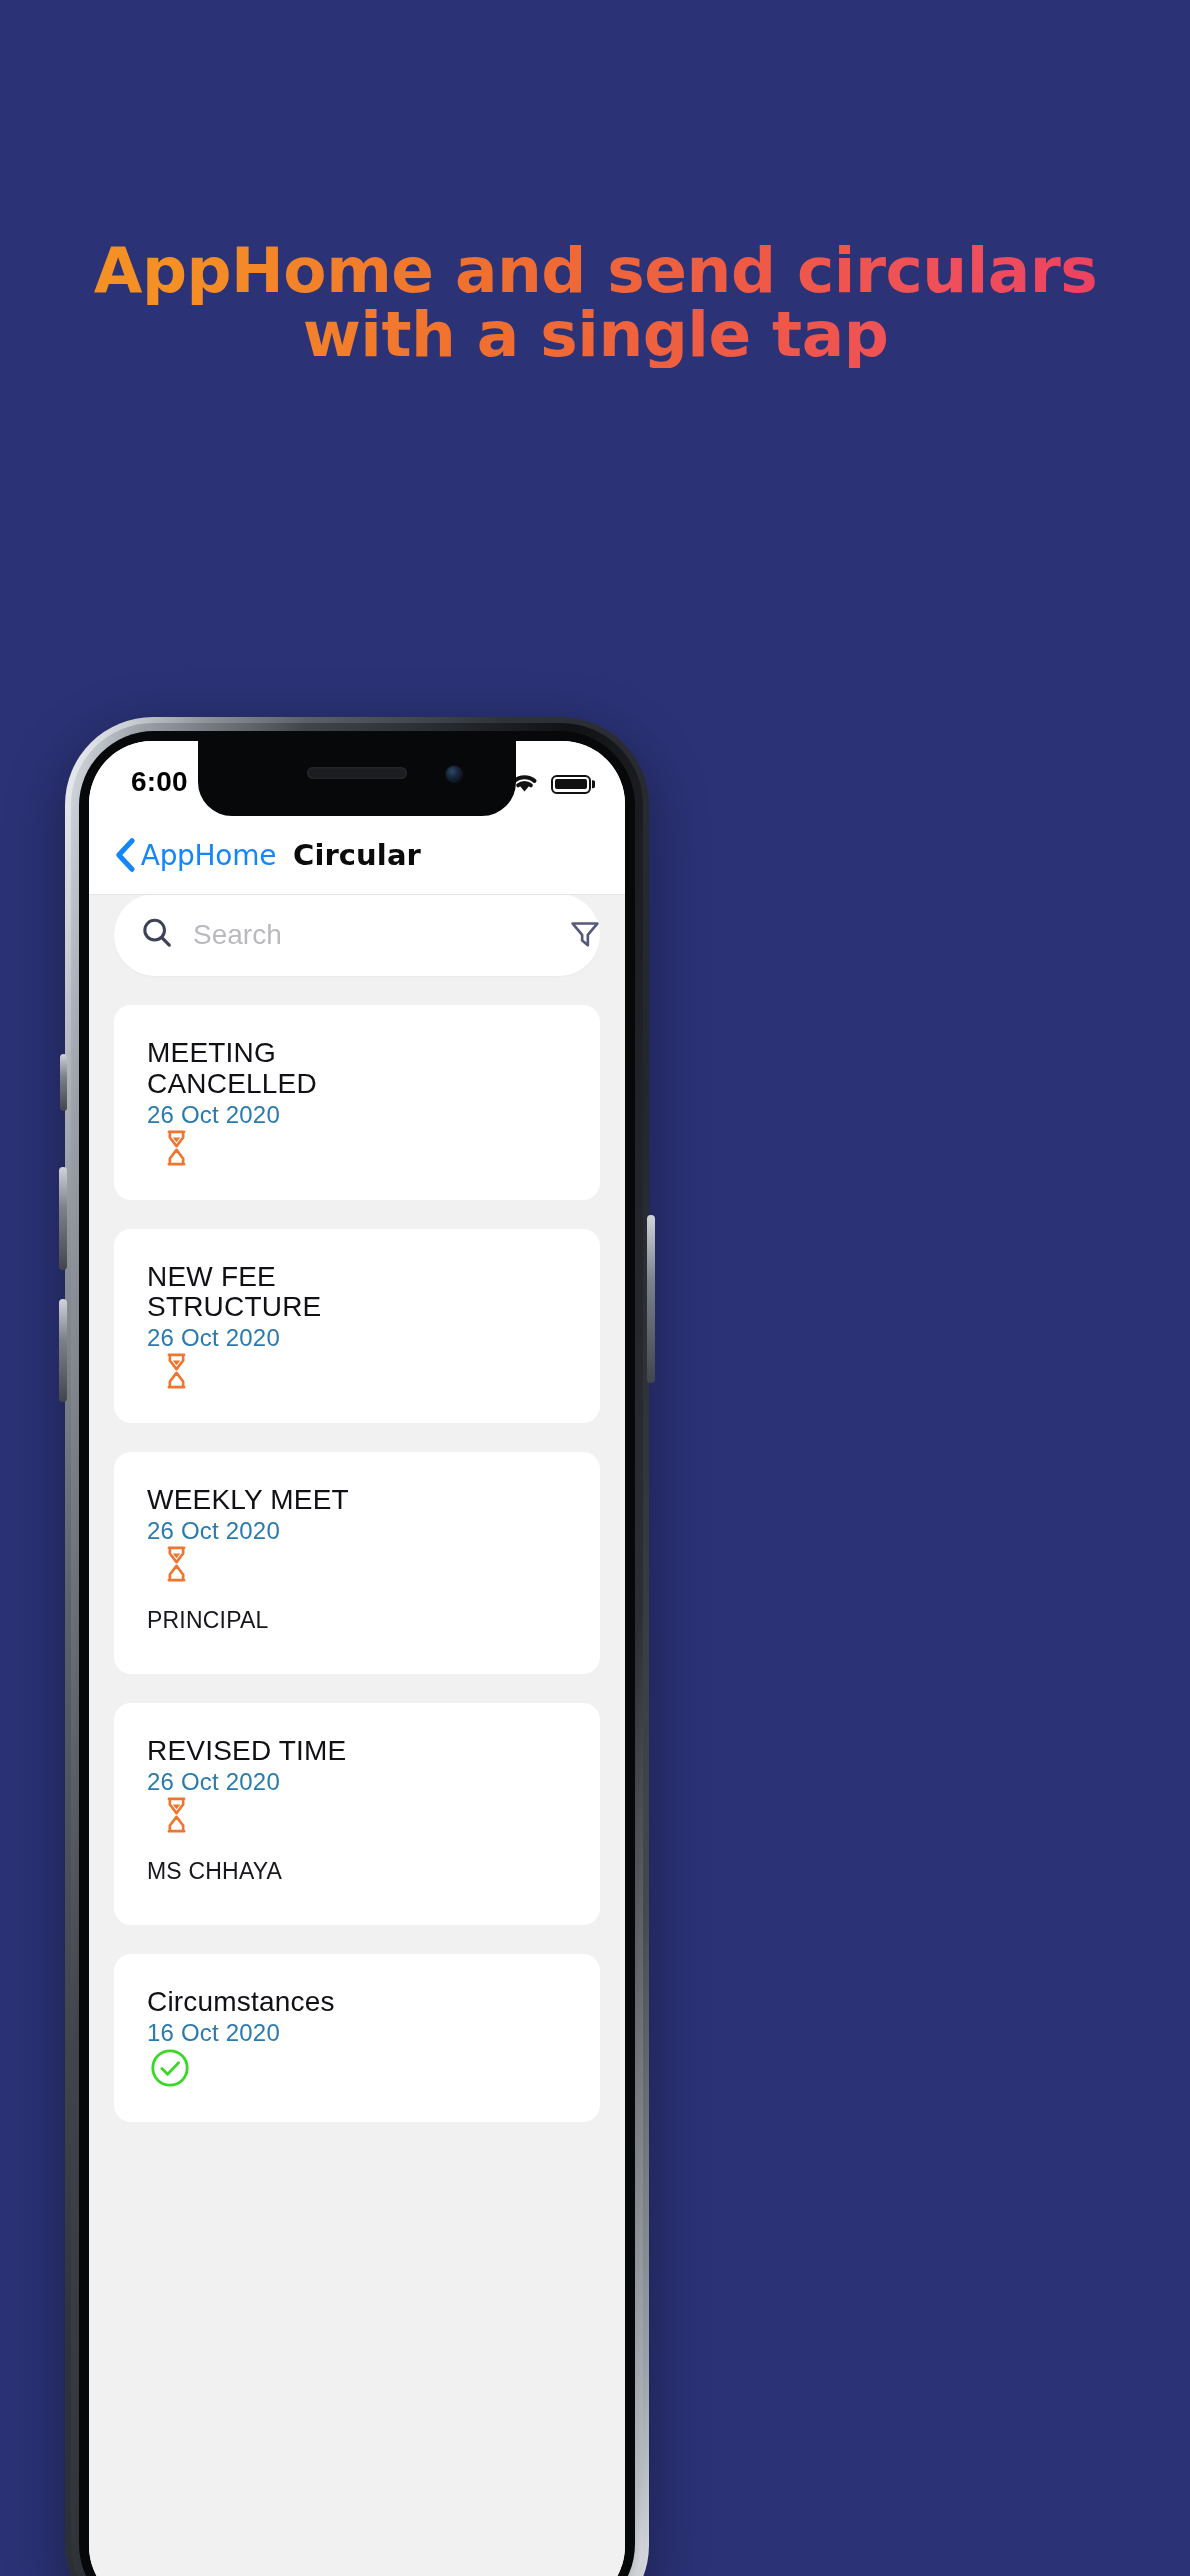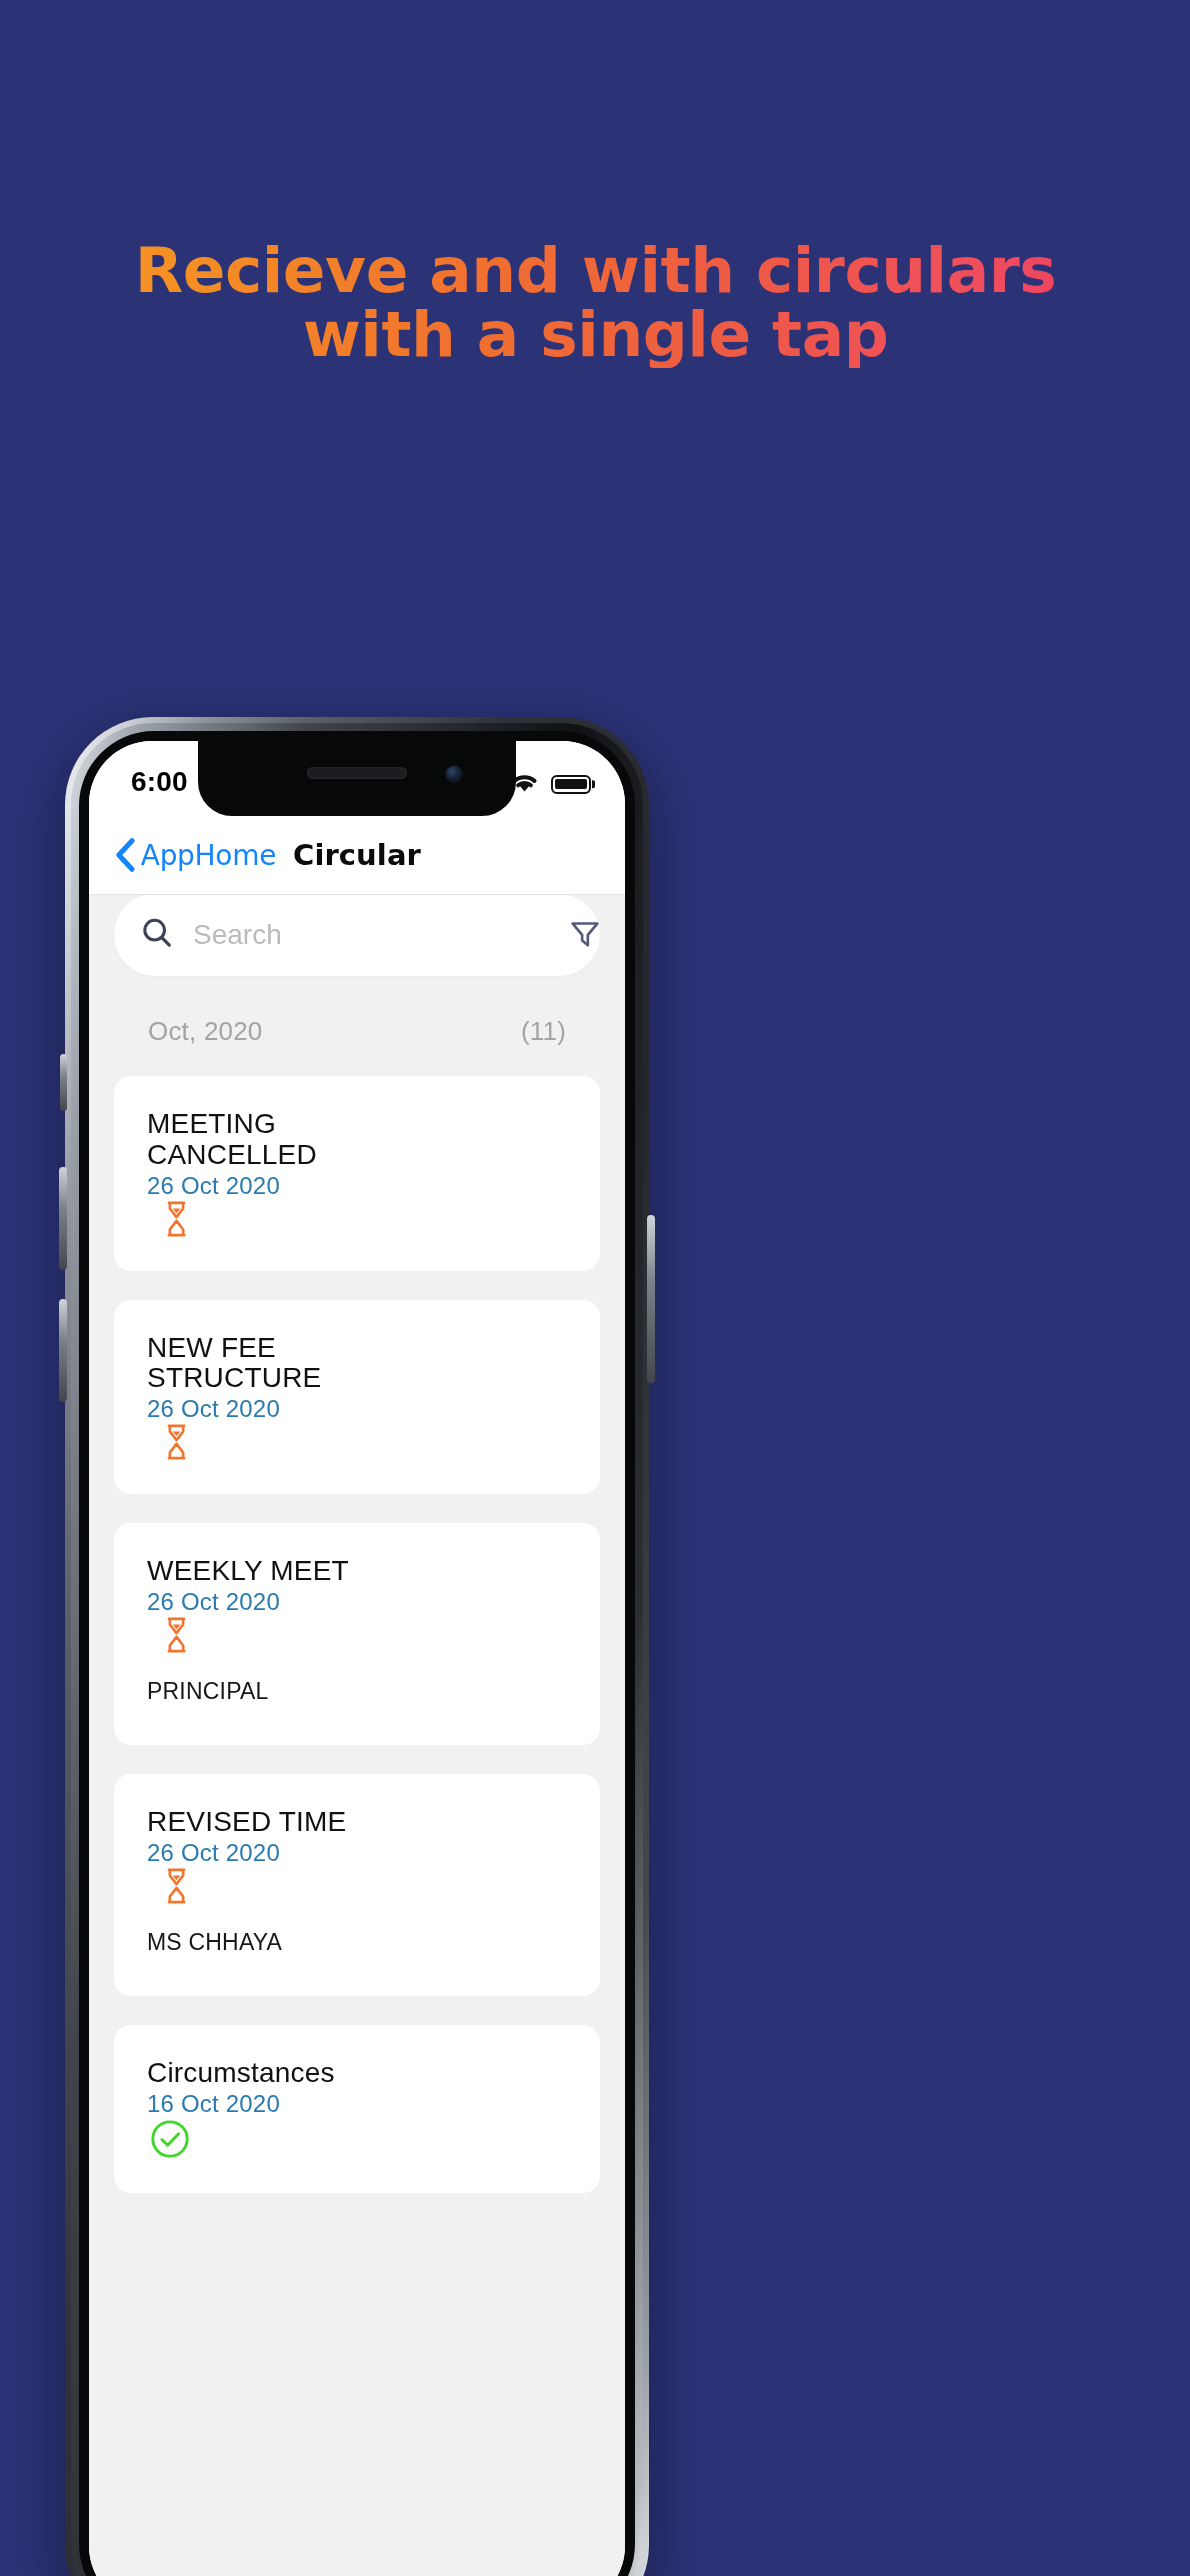--- a/index.html
+++ b/index.html
@@ -275,21 +275,21 @@
     color:#17171c;
     letter-spacing:0.2px;
     font-family:"Liberation Sans", sans-serif;
   }
   .card.tall { min-height:222px; }
 </style>
 </head>
 <body>
 
 <div class="headline">
-  <span class="l1">Recieve and with circulars</span>
+  <span class="l1">AppHome and send circulars</span>
   <span class="l2">with a single tap</span>
 </div>
 
 <div class="phone">
   <div class="phone-outer"></div>
   <div class="phone-mid"></div>
   <div class="btn-side btn-mute"></div>
   <div class="btn-side btn-volup"></div>
   <div class="btn-side btn-voldn"></div>
   <div class="btn-side btn-power"></div>
@@ -346,24 +346,20 @@
           </svg>
         </span>
         <input class="search-input" type="text" placeholder="Search" style="">
         <span class="filter-icon">
           <svg width="36" height="36" viewBox="0 0 38 38">
             <path d="M6 9 H32 L22 21 V32 L16 27 V21 Z" fill="none" stroke="#555A7A" stroke-width="2.8" stroke-linejoin="round" stroke-linecap="round"></path>
           </svg>
         </span>
       </div>
 
-      <div class="month-row">
-        <span class="month-label">Oct, 2020</span>
-        <span class="month-count">(11)</span>
-      </div>
 
       <div class="card">
         <div class="card-top">
           <span class="card-title">MEETING CANCELLED</span>
           <span class="card-date">26 Oct 2020</span>
           <span class="card-status">
             <span>
               <svg width="29" height="38" viewBox="0 0 30 40">
                 <path d="M7 3 H23 M7 37 H23 M8 3 V9 L15 18 L22 9 V3 M8 37 V31 L15 22 L22 31 V37" fill="none" stroke="#F0752F" stroke-width="2.8" stroke-linecap="round" stroke-linejoin="round"></path>
                 <path d="M11 9 H19 L15 14 Z" fill="#F0752F"></path>

